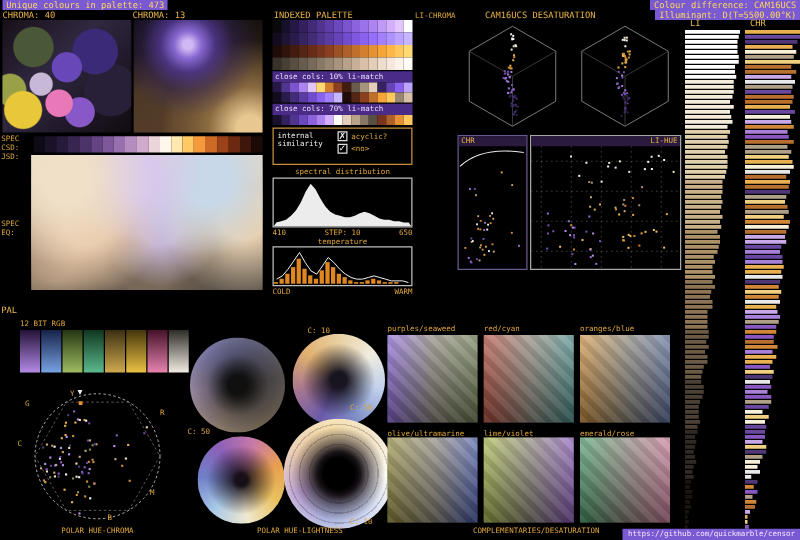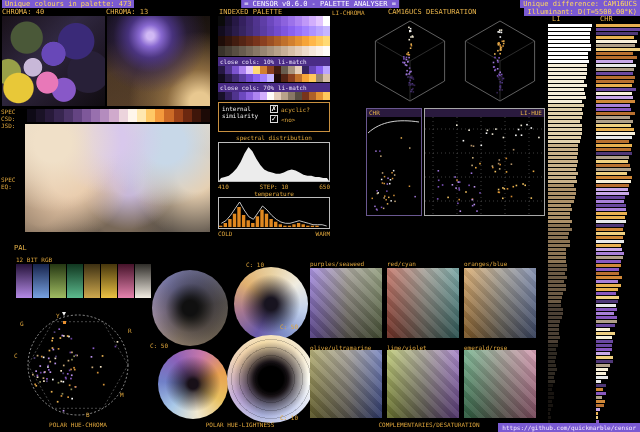--- a/index.html
+++ b/index.html
@@ -89,22 +89,21 @@
   #urlbar{right:0;bottom:0;height:9px;background:#7a5ad2;color:#f4e8ff;
     font-size:6px;line-height:9px;padding:0 4px;white-space:nowrap}
   #ymark{left:63px;top:321px;width:3px;height:3px;background:#e89030}
 </style>
 </head>
 <body>
 
 <div id="screen">
 
   <span class="abs bar gold" style="left:2px;top:0">Unique colours in palette: 473</span>
-  <span class="abs bar white" style="left:50%;top:0;transform:translateX(-50%)">= CENSOR v0.6.0 - PALETTE ANALYSER =</span>
-  <span class="abs bar gold" style="right:0;top:0">Unique difference: CAM16UCS</span>
+  <span class="abs bar gold" style="right:0;top:0">Colour difference: CAM16UCS</span>
   <span class="abs bar gold" style="right:0;top:8px">Illuminant: D(T=5500.00°K)</span>
 
   <span class="abs g7" style="left:2px;top:8px">CHROMA: 40</span>
   <span class="abs g7" style="left:106px;top:8px">CHROMA: 13</span>
   <span class="abs g7" style="left:219px;top:8px">INDEXED PALETTE</span>
   <span class="abs g6" style="left:332px;top:9px">LI-CHROMA</span>
   <span class="abs g7" style="left:388px;top:8px">CAM16UCS DESATURATION</span>
   <span class="abs g7" style="left:552px;top:15px">LI</span>
   <span class="abs g7" style="left:600px;top:15px">CHR</span>
 
@@ -137,21 +136,21 @@
       <div style="background: rgb(108, 40, 16);"></div>
       <div style="background: rgb(62, 22, 10);"></div>
       <div style="background: rgb(28, 10, 6);"></div>
     </div>
 
   <div id="pastel" class="abs"></div>
   <div class="abs" style="left:1px;top:176px">
     <div class="g6">SPEC</div>
     <div class="g6">EQ:</div>
   </div>
-  <span class="abs g7" style="left:14px;top:244px">PAL</span>
+  <span class="abs g7" style="left:1px;top:244px">PAL</span>
 
   <div id="palette-grid" class="abs">
       <div class="sw" style="background: rgb(10, 10, 10);"></div>
       <div class="sw" style="background: rgb(24, 16, 42);"></div>
       <div class="sw" style="background: rgb(38, 24, 68);"></div>
       <div class="sw" style="background: rgb(52, 32, 94);"></div>
       <div class="sw" style="background: rgb(66, 42, 118);"></div>
       <div class="sw" style="background: rgb(80, 52, 142);"></div>
       <div class="sw" style="background: rgb(94, 62, 166);"></div>
       <div class="sw" style="background: rgb(108, 72, 190);"></div>

